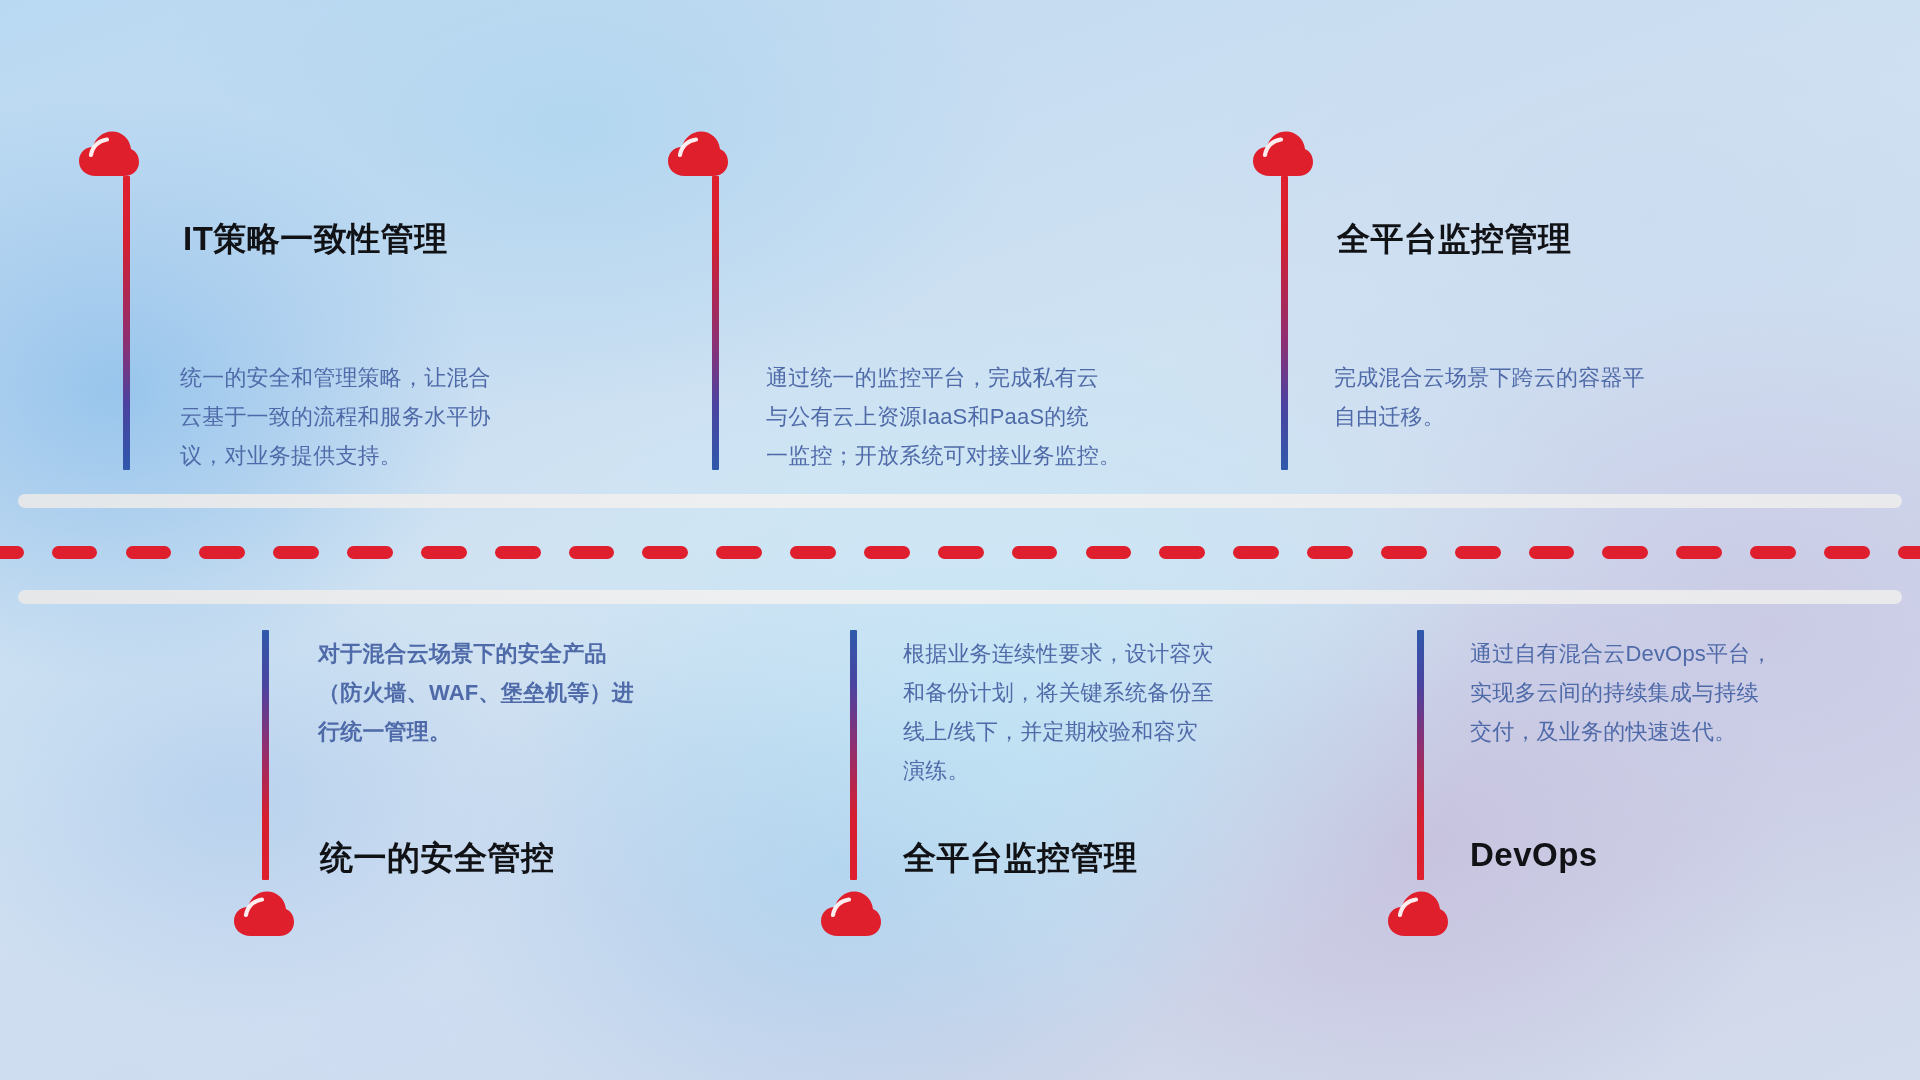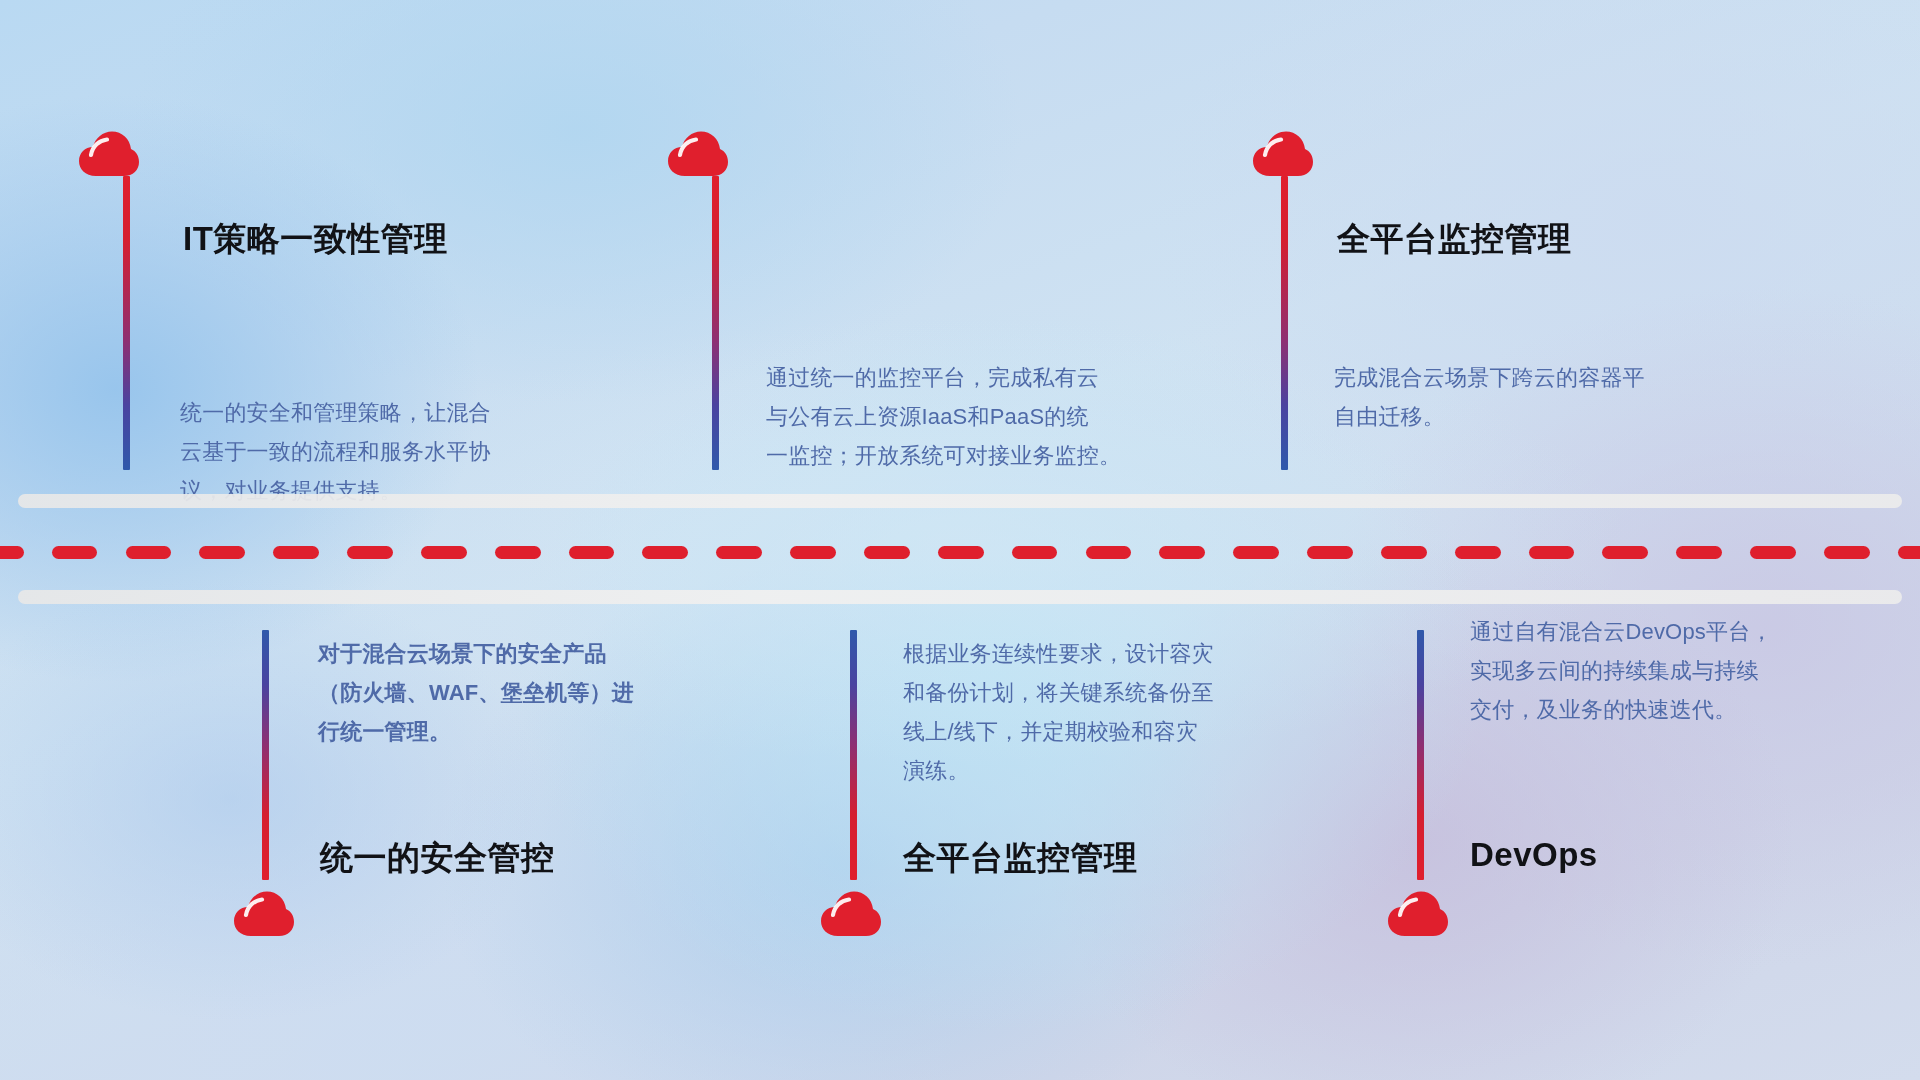--- a/index.html
+++ b/index.html
@@ -105,21 +105,21 @@
 <div id="stage">
 
   <div class="cloud" style="left:78px; top:130px;">
     <svg viewBox="0 0 62 48" xmlns="http://www.w3.org/2000/svg">
       <path d="M18 46 C7 46 1 39 1 31 C1 23 7 17 15 17 C17 8 25 1.5 34 1.5 C44 1.5 52 9 53 19 C58 21 61 26 61 32 C61 40 55 46 46 46 Z" fill="#e01f2d"></path>
       <path d="M13 25 C14.5 16 21 10.5 29 9.5" fill="none" stroke="#ffffff" stroke-width="4.2" stroke-linecap="round" opacity="0.92"></path>
     </svg>
   </div>
   <div class="stem down" style="left:123px; top:176px; height:294px;"></div>
   <div class="col-title" style="left:183px; top:217px;">IT策略一致性管理</div>
-  <div class="col-body" style="left:180px; top:358px;margin-top:35px;">
+  <div class="col-body" style="left:180px; top:358px;">
     <span class="ln">统一的安全和管理策略，让混合</span>
     <span class="ln">云基于一致的流程和服务水平协</span>
     <span class="ln">议，对业务提供支持。</span>
   </div>
 
   <div class="cloud" style="left:667px; top:130px;">
     <svg viewBox="0 0 62 48" xmlns="http://www.w3.org/2000/svg">
       <path d="M18 46 C7 46 1 39 1 31 C1 23 7 17 15 17 C17 8 25 1.5 34 1.5 C44 1.5 52 9 53 19 C58 21 61 26 61 32 C61 40 55 46 46 46 Z" fill="#e01f2d"></path>
       <path d="M13 25 C14.5 16 21 10.5 29 9.5" fill="none" stroke="#ffffff" stroke-width="4.2" stroke-linecap="round" opacity="0.92"></path>
     </svg>
@@ -199,21 +199,21 @@
   </div>
   <div class="col-title" style="left:903px; top:836px;">全平台监控管理</div>
   <div class="cloud" style="left:820px; top:890px;">
     <svg viewBox="0 0 62 48" xmlns="http://www.w3.org/2000/svg">
       <path d="M18 46 C7 46 1 39 1 31 C1 23 7 17 15 17 C17 8 25 1.5 34 1.5 C44 1.5 52 9 53 19 C58 21 61 26 61 32 C61 40 55 46 46 46 Z" fill="#e01f2d"></path>
       <path d="M13 25 C14.5 16 21 10.5 29 9.5" fill="none" stroke="#ffffff" stroke-width="4.2" stroke-linecap="round" opacity="0.92"></path>
     </svg>
   </div>
 
   <div class="stem up" style="left:1417px; top:630px; height:250px;"></div>
-  <div class="col-body" style="left:1470px; top:612px;">
+  <div class="col-body" style="left:1470px; top:634px;">
     <span class="ln">通过自有混合云DevOps平台，</span>
     <span class="ln">实现多云间的持续集成与持续</span>
     <span class="ln">交付，及业务的快速迭代。</span>
   </div>
   <div class="col-title" style="left:1470px; top:836px;">DevOps</div>
   <div class="cloud" style="left:1387px; top:890px;">
     <svg viewBox="0 0 62 48" xmlns="http://www.w3.org/2000/svg">
       <path d="M18 46 C7 46 1 39 1 31 C1 23 7 17 15 17 C17 8 25 1.5 34 1.5 C44 1.5 52 9 53 19 C58 21 61 26 61 32 C61 40 55 46 46 46 Z" fill="#e01f2d"></path>
       <path d="M13 25 C14.5 16 21 10.5 29 9.5" fill="none" stroke="#ffffff" stroke-width="4.2" stroke-linecap="round" opacity="0.92"></path>
     </svg>

